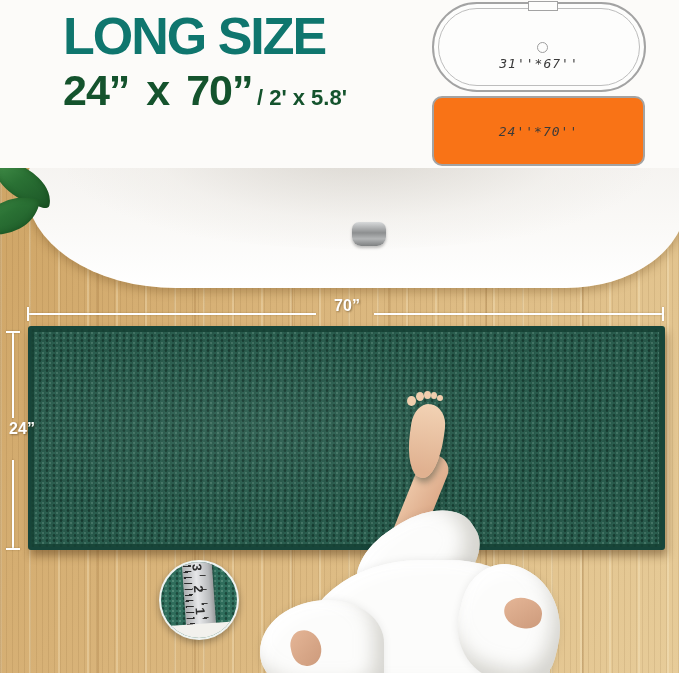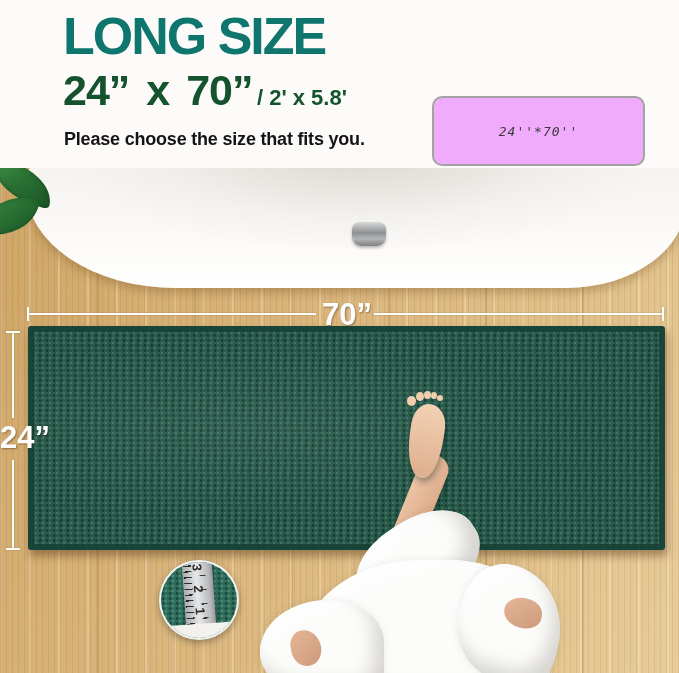--- a/index.html
+++ b/index.html
@@ -23,21 +23,21 @@
   .tub-diagram{position:absolute;left:432px;top:2px;width:214px;height:90px;
                border:2px solid #a3a3a3;border-radius:46px;background:#fdfdfc;}
   .tub-inner{position:absolute;left:4px;top:4px;right:4px;bottom:4px;
              border:1px solid #bdbdbd;border-radius:40px;}
   .tub-faucet{position:absolute;left:94px;top:-3px;width:30px;height:10px;
               border:1.5px solid #a3a3a3;background:#fdfdfc;}
   .tub-drain{position:absolute;left:103px;top:38px;width:11px;height:11px;
              border:1.5px solid #9e9e9e;border-radius:50%;background:#fdfdfc;}
   .tub-label{position:absolute;left:0;top:52px;width:100%;text-align:center;}
   .mat-diagram{position:absolute;left:432px;top:96px;width:213px;height:70px;
-               border:2px solid #a3a3a3;border-radius:10px;background:#f0abfc;}
+               border:2px solid #a3a3a3;border-radius:10px;background:#f97316;}
   .mat-label{position:absolute;left:0;top:26px;width:100%;text-align:center;}
 
   
   .photo{position:absolute;left:0;top:168px;width:679px;height:505px;overflow:hidden;
     background-color:var(--wood,#d8b279);
     background-image:
       repeating-linear-gradient(90deg, rgba(101,67,23,0.10) 0 1px, rgba(0,0,0,0) 1px 6px),
       repeating-linear-gradient(90deg, rgba(255,244,214,0.28) 0 2px, rgba(0,0,0,0) 2px 29px),
       repeating-linear-gradient(90deg, rgba(137,92,40,0.20) 0 2px, rgba(0,0,0,0) 2px 97px),
       linear-gradient(115deg, #cfa566 0%, #dbb77e 45%, #e7cc99 100%);}
@@ -75,21 +75,21 @@
 
   .dim{position:absolute;background:#ffffff;z-index:3;box-shadow:0 0 2px rgba(90,60,20,0.35);}
   .dim-h1{left:28px;top:145px;width:288px;height:2px;}
   .dim-h2{left:374px;top:145px;width:290px;height:2px;}
   .cap-l{left:27px;top:139px;width:2px;height:14px;}
   .cap-r{left:662px;top:139px;width:2px;height:14px;}
   .dim-v1{left:12px;top:164px;width:2px;height:86px;}
   .dim-v2{left:12px;top:292px;width:2px;height:89px;}
   .cap-t{left:6px;top:163px;width:14px;height:2px;}
   .cap-b{left:6px;top:380px;width:14px;height:2px;}
-  .dim-label{position:absolute;z-index:3;color:#ffffff;font-weight:800;font-size:31px;
+  .dim-label{position:absolute;z-index:3;color:#ffffff;font-weight:800;font-size:16px;
              text-shadow:1px 1px 2px rgba(60,40,10,0.45);}
   .label-w{left:317px;top:129px;width:60px;text-align:center;}
   .label-h{left:0px;top:252px;width:44px;text-align:center;}
 
   
   .leg{position:absolute;left:424px;top:288px;width:30px;height:100px;z-index:2;
        transform:rotate(22deg);transform-origin:50% 0%;border-radius:15px;
        background:linear-gradient(100deg,#efcaab 0%,#ddab8a 80%);
        box-shadow:3px 4px 6px rgba(0,30,20,0.30);}
   .foot{position:absolute;left:409px;top:236px;width:34px;height:74px;z-index:3;
@@ -148,22 +148,27 @@
 <body>
 
 <div class="canvas">
 
   <div class="header">
     <div class="headline">LONG SIZE</div>
     <div class="size-line">
       <span class="size-main">24”  x 70”</span>
       <span class="size-alt">/ 2' x 5.8'</span>
     </div>
-    <div class="subtitle">Please choose the size that fits you.</div>
-
+
+    <div class="tub-diagram">
+      <div class="tub-inner"></div>
+      <div class="tub-faucet"></div>
+      <div class="tub-drain"></div>
+      <div class="tub-label shape-label">31''*67''</div>
+    </div>
     <div class="mat-diagram">
       <div class="mat-label shape-label">24''*70''</div>
     </div>
   </div>
 
   <div class="photo">
 
     <div class="tub-photo"></div>
     <div class="tub-knob"></div>
 

